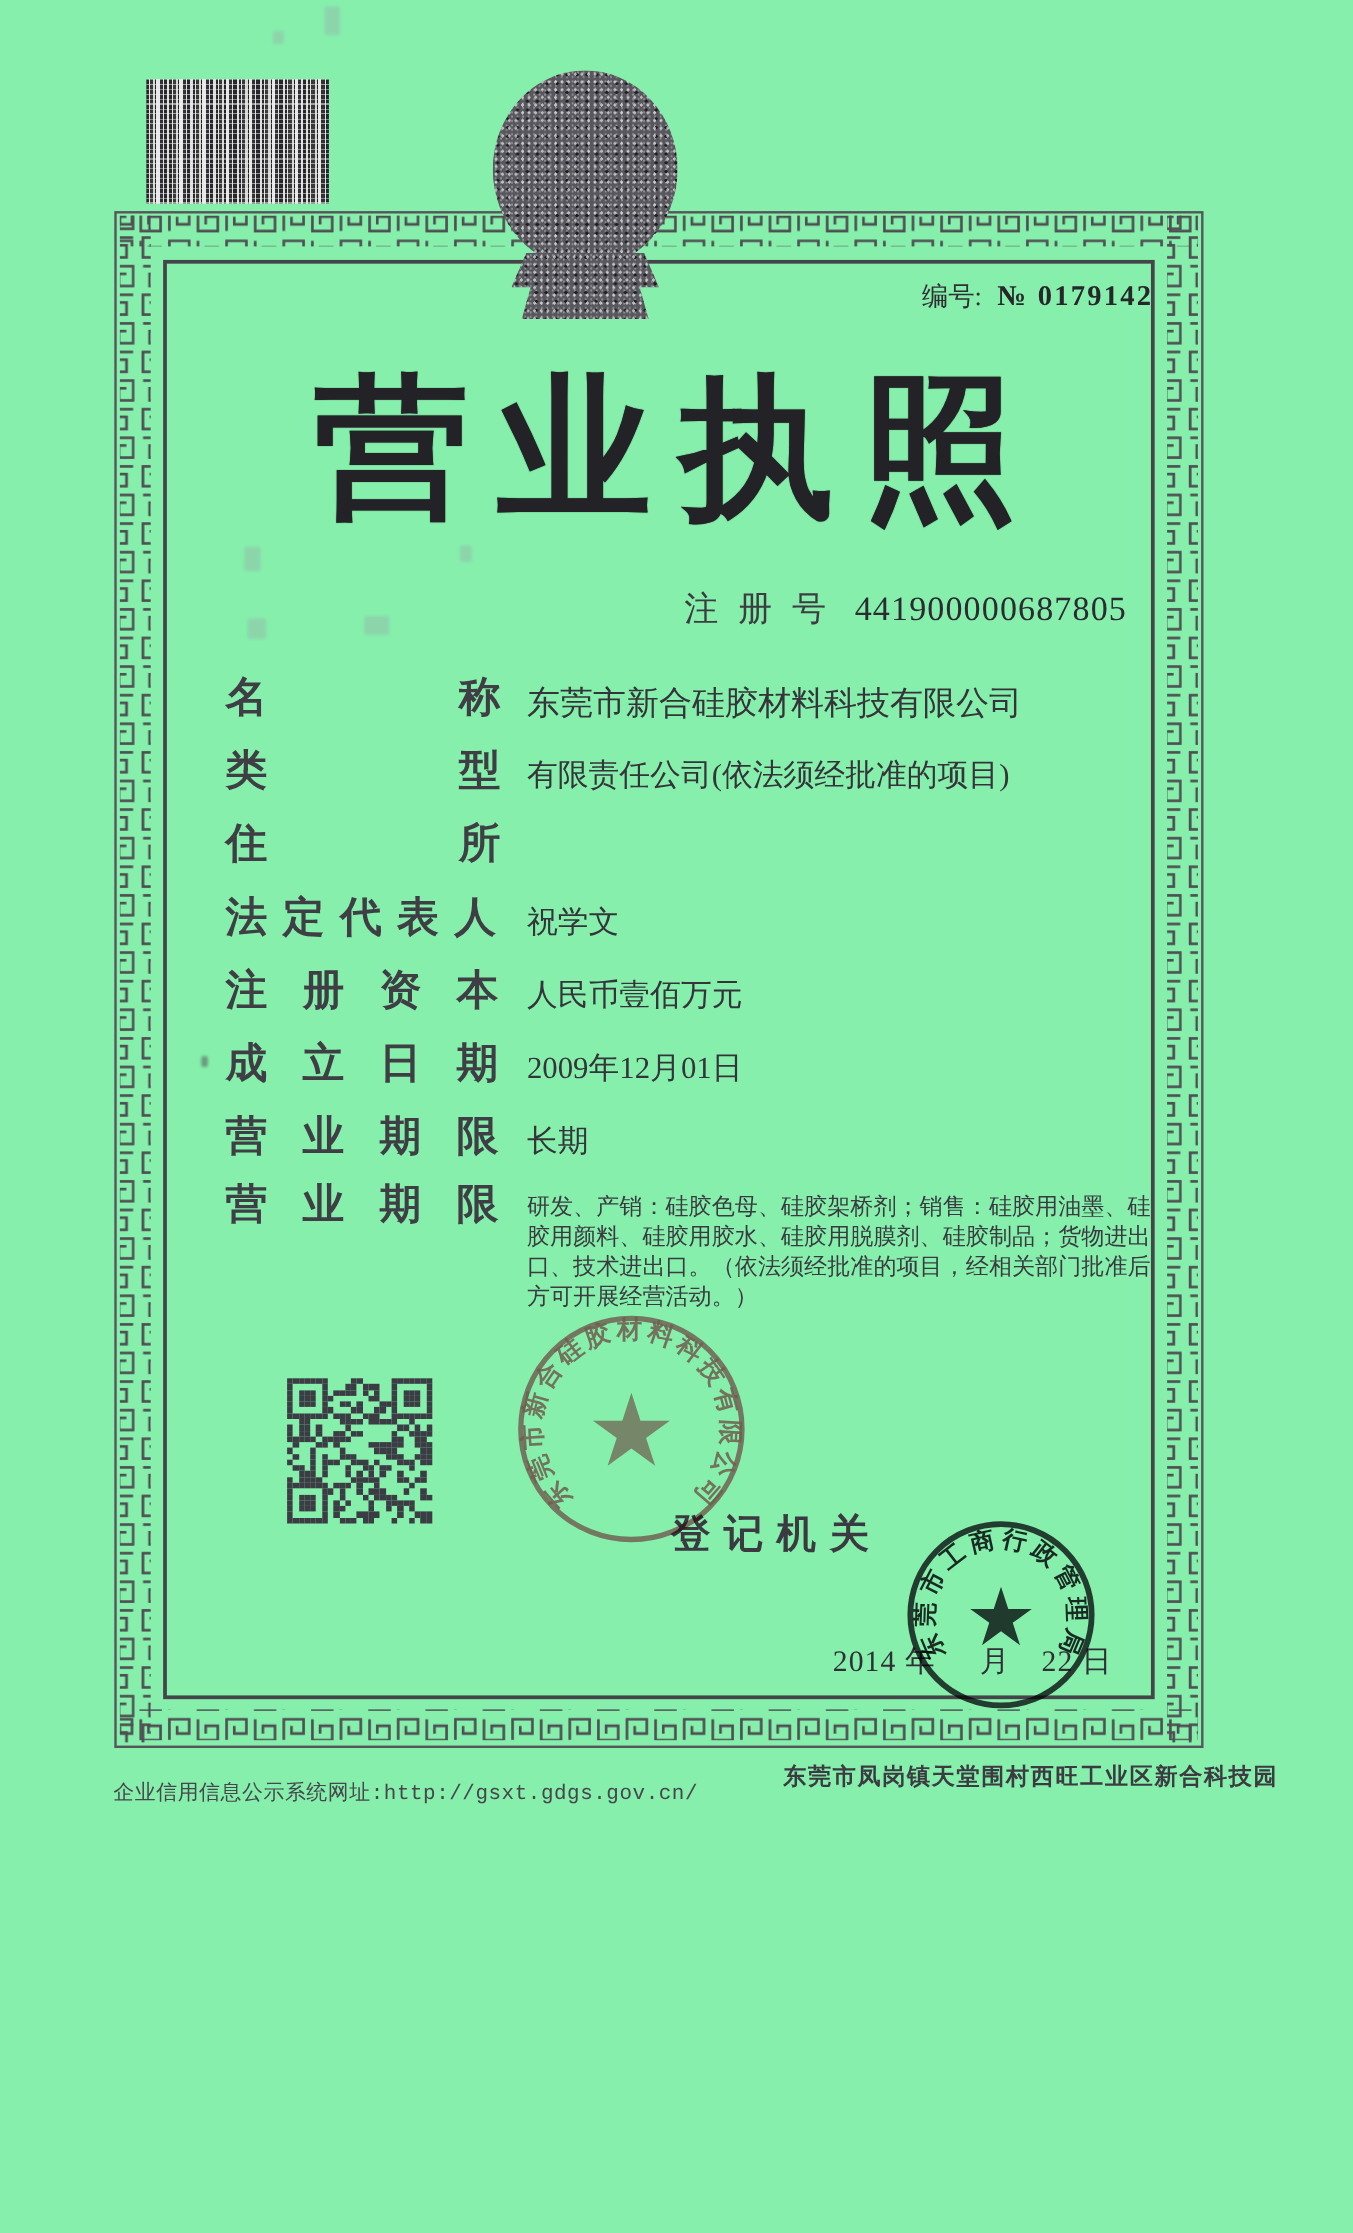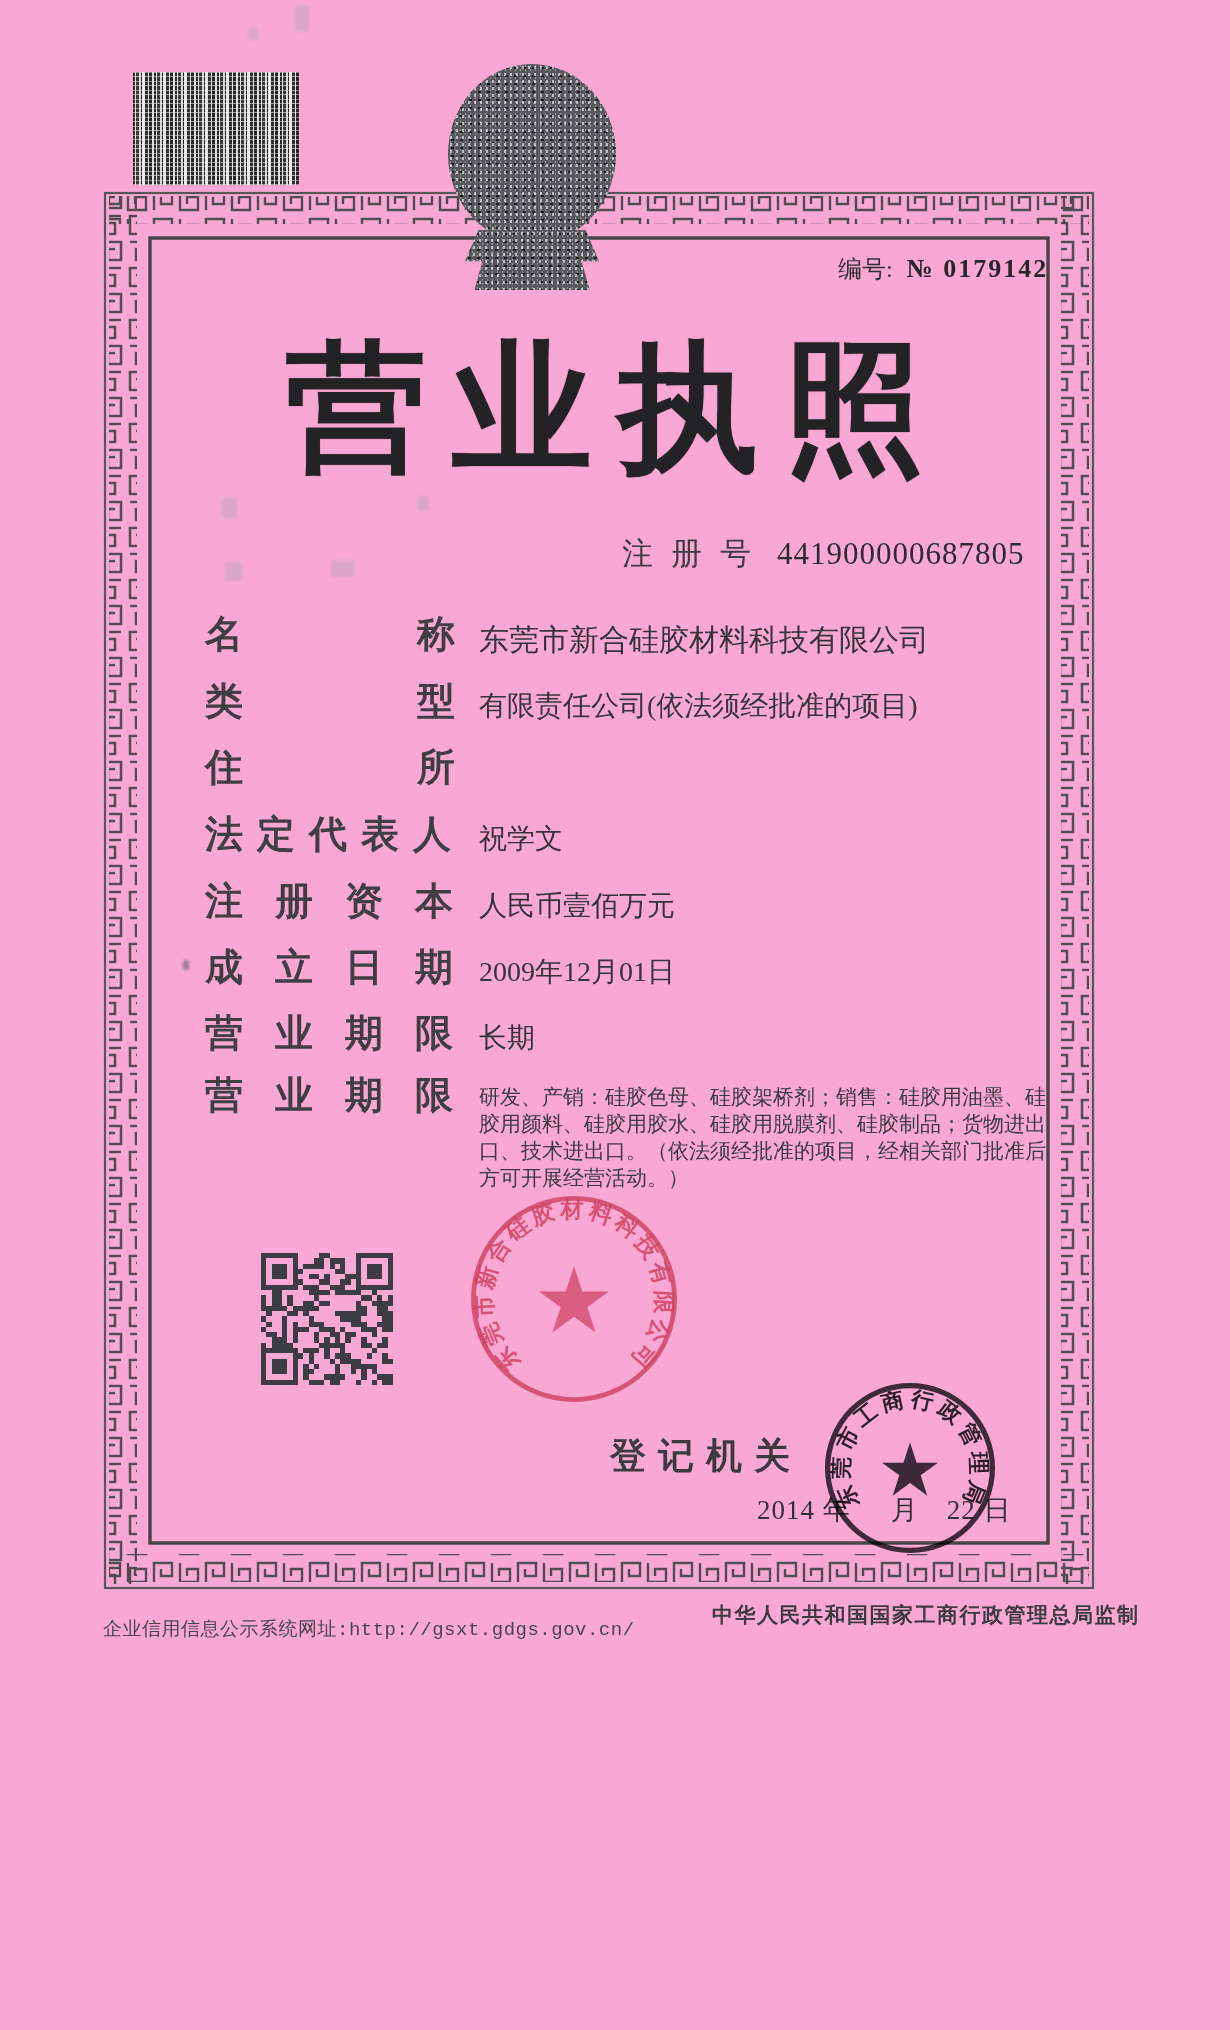--- a/index.html
+++ b/index.html
@@ -1,17 +1,17 @@
 <!DOCTYPE html>
 <html><head>
 <meta charset="utf-8">
 <style>
   html,body{margin:0;padding:0;background:#eceae7;}
   .page{
-    position:relative;width:1230px;height:2030px;background:#f9a8d4;overflow:hidden;
+    position:relative;width:1230px;height:2030px;background:#86efac;overflow:hidden;
     font-family:"Liberation Serif","DejaVu Serif",serif;color:#39393d;
   }
   
   .barcode{
     position:absolute;left:133px;top:72px;width:166px;height:113px;
     background-image:
       repeating-linear-gradient(0deg, rgba(250,250,250,.55) 0 1px, transparent 1px 4px, rgba(255,255,255,.45) 4px 5px, transparent 5px 9px),
       repeating-linear-gradient(90deg,#222 0 2px,#eee 2px 3px,#333 3px 6px,#ddd 6px 8px,#1a1a1a 8px 9px,#f0f0f0 9px 12px,#2a2a2e 12px 15px,#e8e8e8 15px 16px,#1f1f23 16px 19px,#e5e5e5 19px 21px);
     filter:contrast(.92) blur(.3px);
   }
@@ -54,21 +54,21 @@
   .v-scope{font-size:21px;line-height:27px;width:578px;white-space:normal;padding-top:8px;color:#3a3a40;}
   
   .qr{position:absolute;left:259px;top:1251px;width:136px;height:136px;padding:2px;z-index:2;}
   .qr-grid{display:grid;width:132px;height:132px;grid-template-columns:repeat(25,1fr);grid-template-rows:repeat(25,1fr);filter:blur(.2px);}
   .qb{background:#3c3c45;}
   .qw{background:transparent;}
   
   .seal-red{position:absolute;left:461px;top:1186px;z-index:4;mix-blend-mode:multiply;opacity:.9;filter:blur(.3px);}
   .seal-black{position:absolute;left:818px;top:1376px;z-index:5;mix-blend-mode:multiply;opacity:.94;}
   
-  .reg-org{position:absolute;left:610px;top:1432px;font-size:36px;font-weight:600;color:#3a3a40;letter-spacing:12px;white-space:nowrap;z-index:2;}
+  .reg-org{position:absolute;left:610px;top:1370px;font-size:36px;font-weight:600;color:#3a3a40;letter-spacing:12px;white-space:nowrap;z-index:2;}
   .issue-date{position:absolute;left:757px;top:1492px;font-size:27px;color:#303036;white-space:nowrap;z-index:2;letter-spacing:1px;}
   .issue-date .gap1{display:inline-block;width:40px;}
   .issue-date .gap2{display:inline-block;width:28px;}
   
   .footer-left{position:absolute;left:103px;top:1604px;font-size:19px;color:#46464c;letter-spacing:.5px;font-family:"Liberation Mono","DejaVu Sans Mono",monospace;z-index:2;margin-top:12px;}
   .footer-right{position:absolute;left:712px;top:1601px;font-size:21px;font-weight:600;color:#3b3b41;letter-spacing:1.5px;z-index:2;}
   
   .artifact{position:absolute;background:#9aa0aa;opacity:.32;filter:blur(1.6px);border-radius:2px;z-index:2;}
 </style>
 </head>
@@ -798,21 +798,21 @@
     <defs>
       <path id="blackArc" d="M 50.7,141.3 A 64,64 0 1 1 141.3,141.3" fill="none"></path>
     </defs>
     <text font-size="23" fill="#1e1e24" letter-spacing="5" font-family="DejaVu Sans, sans-serif" font-weight="bold">
       <textPath href="#blackArc" startOffset="50%" text-anchor="middle">东莞市工商行政管理局</textPath>
     </text>
     <polygon points="50,6 60.8,39.2 95.6,39.2 67.4,59.7 78.2,92.8 50,72.3 21.8,92.8 32.6,59.7 4.4,39.2 39.2,39.2" fill="#1b1b21" opacity="0.9" transform="translate(96,100) scale(0.64) translate(-50,-54)"></polygon>
   </svg>
 
   <div class="footer-left">企业信用信息公示系统网址:http://gsxt.gdgs.gov.cn/</div>
-  <div class="footer-right">中华人民共和国国家工商行政管理总局监制</div>
+  <div class="footer-right">东莞市凤岗镇天堂围村西旺工业区新合科技园</div>
 
   <div class="artifact" style="left:295px;top:6px;width:14px;height:26px"></div>
   <div class="artifact" style="left:248px;top:28px;width:10px;height:12px"></div>
   <div class="artifact" style="left:222px;top:497px;width:15px;height:22px"></div>
   <div class="artifact" style="left:418px;top:496px;width:11px;height:15px"></div>
   <div class="artifact" style="left:225px;top:562px;width:17px;height:19px"></div>
   <div class="artifact" style="left:331px;top:560px;width:23px;height:17px"></div>
   <div class="artifact" style="left:183px;top:960px;width:6px;height:10px;opacity:.55;background:#55555c"></div>
 
 </div>

